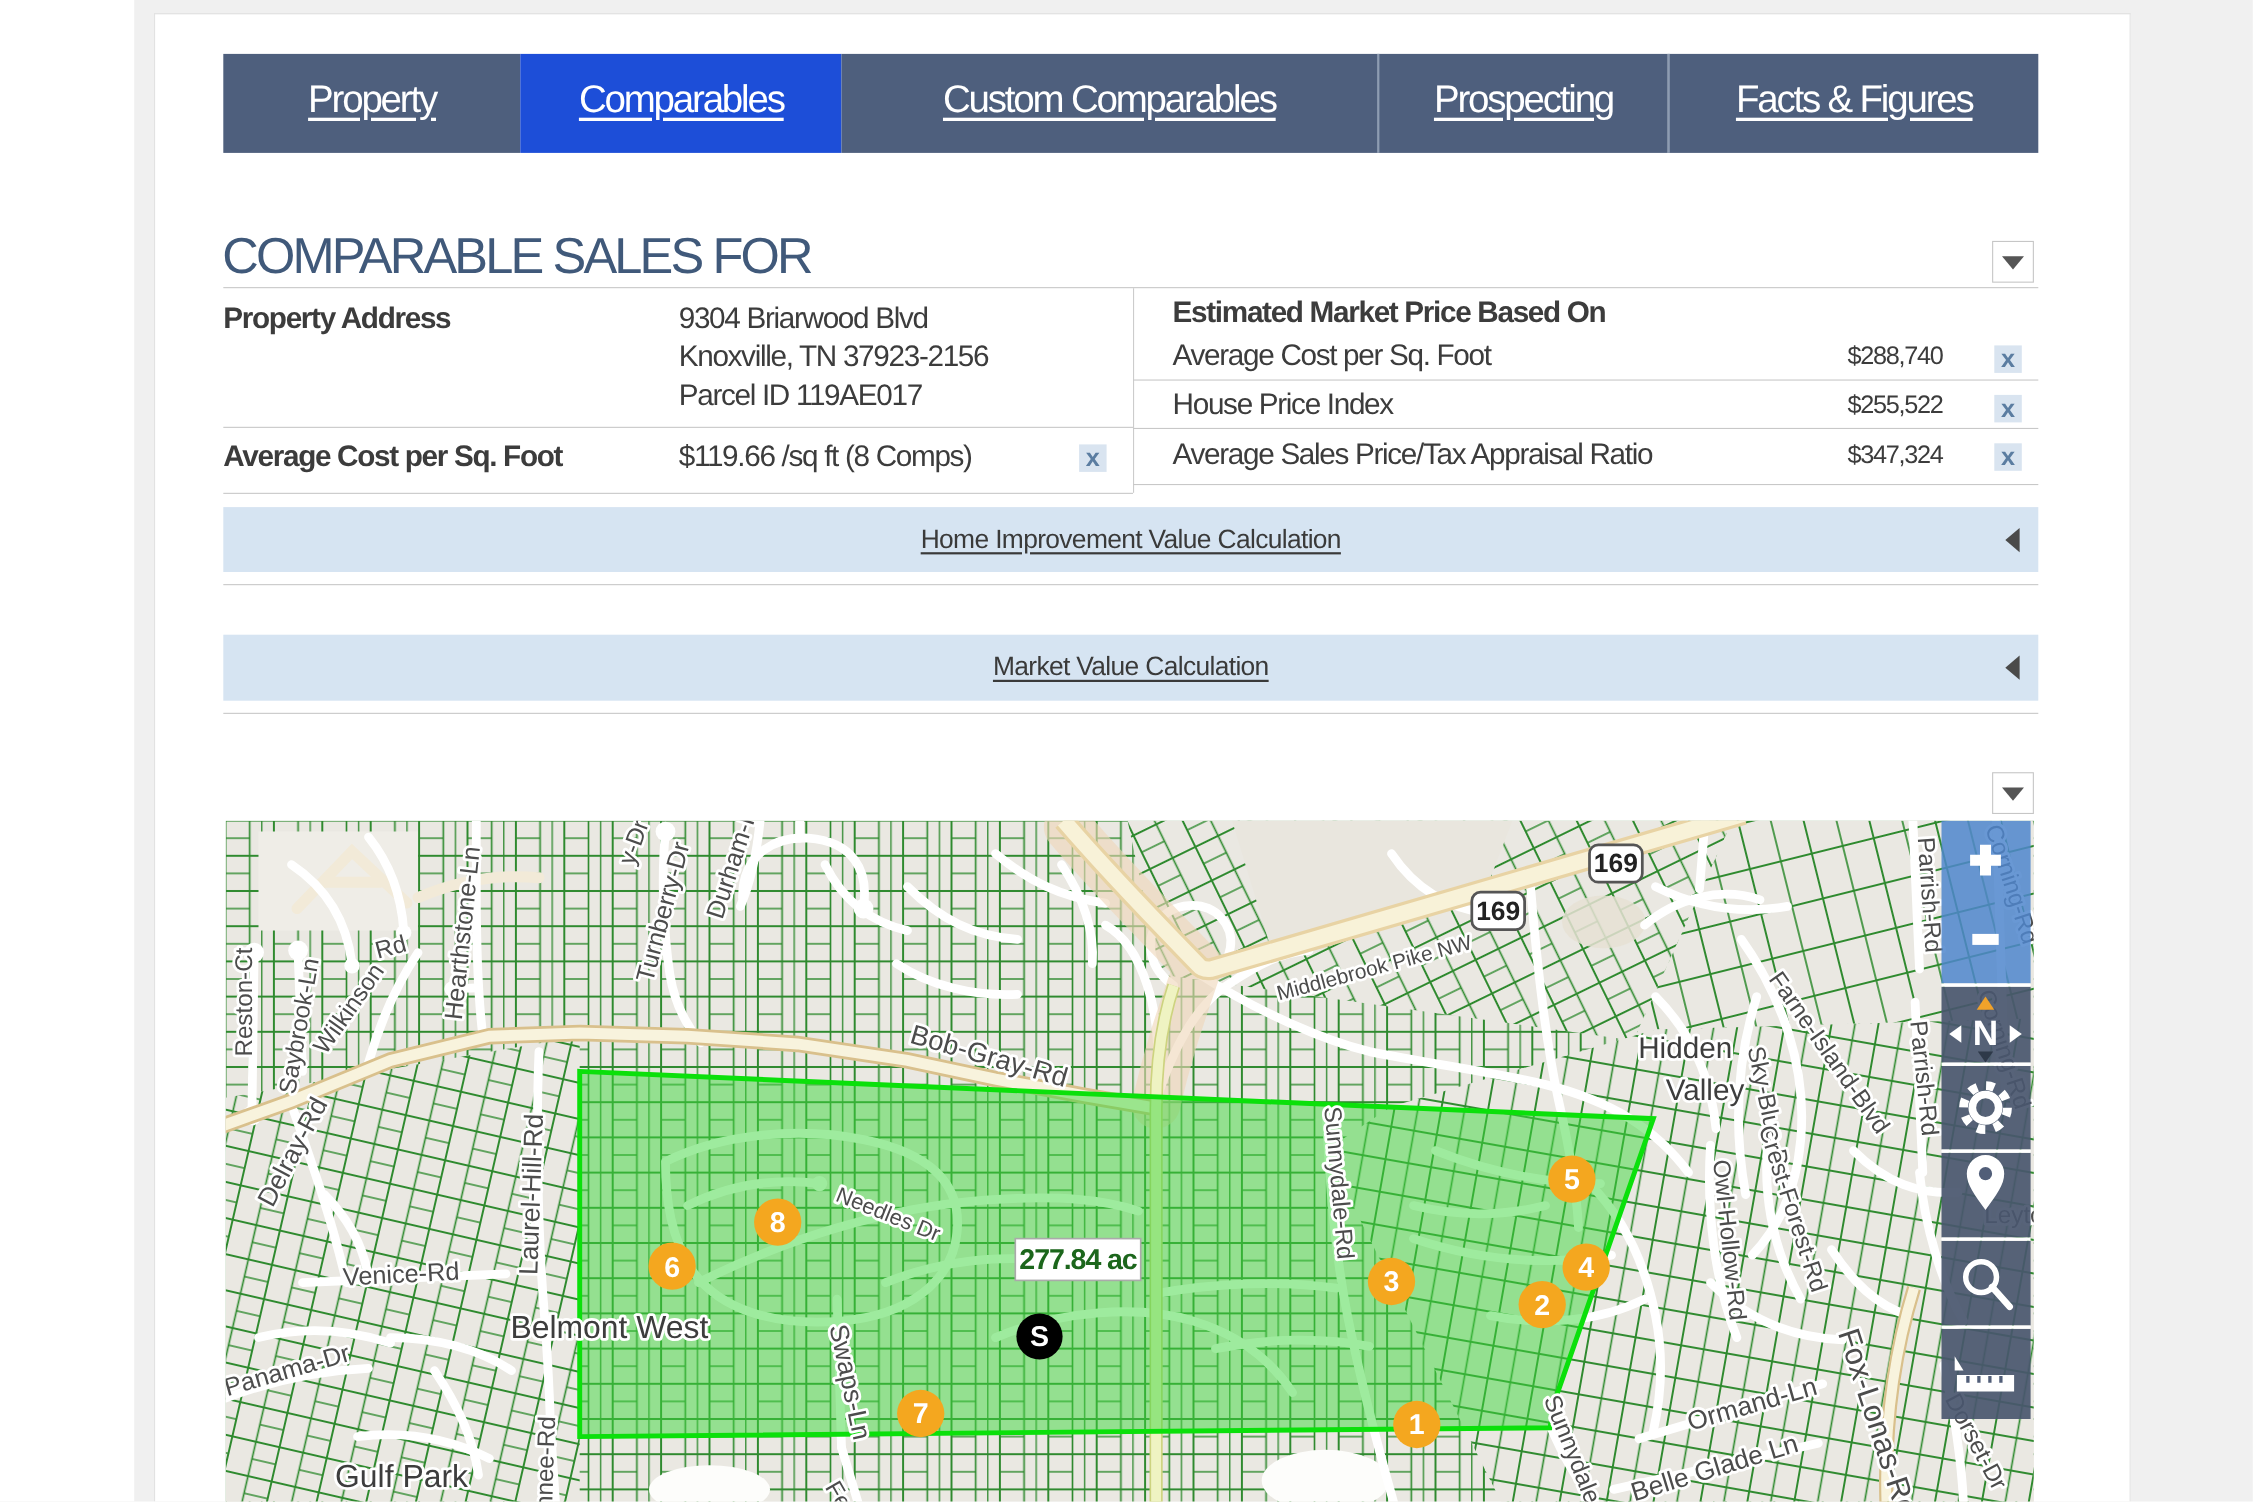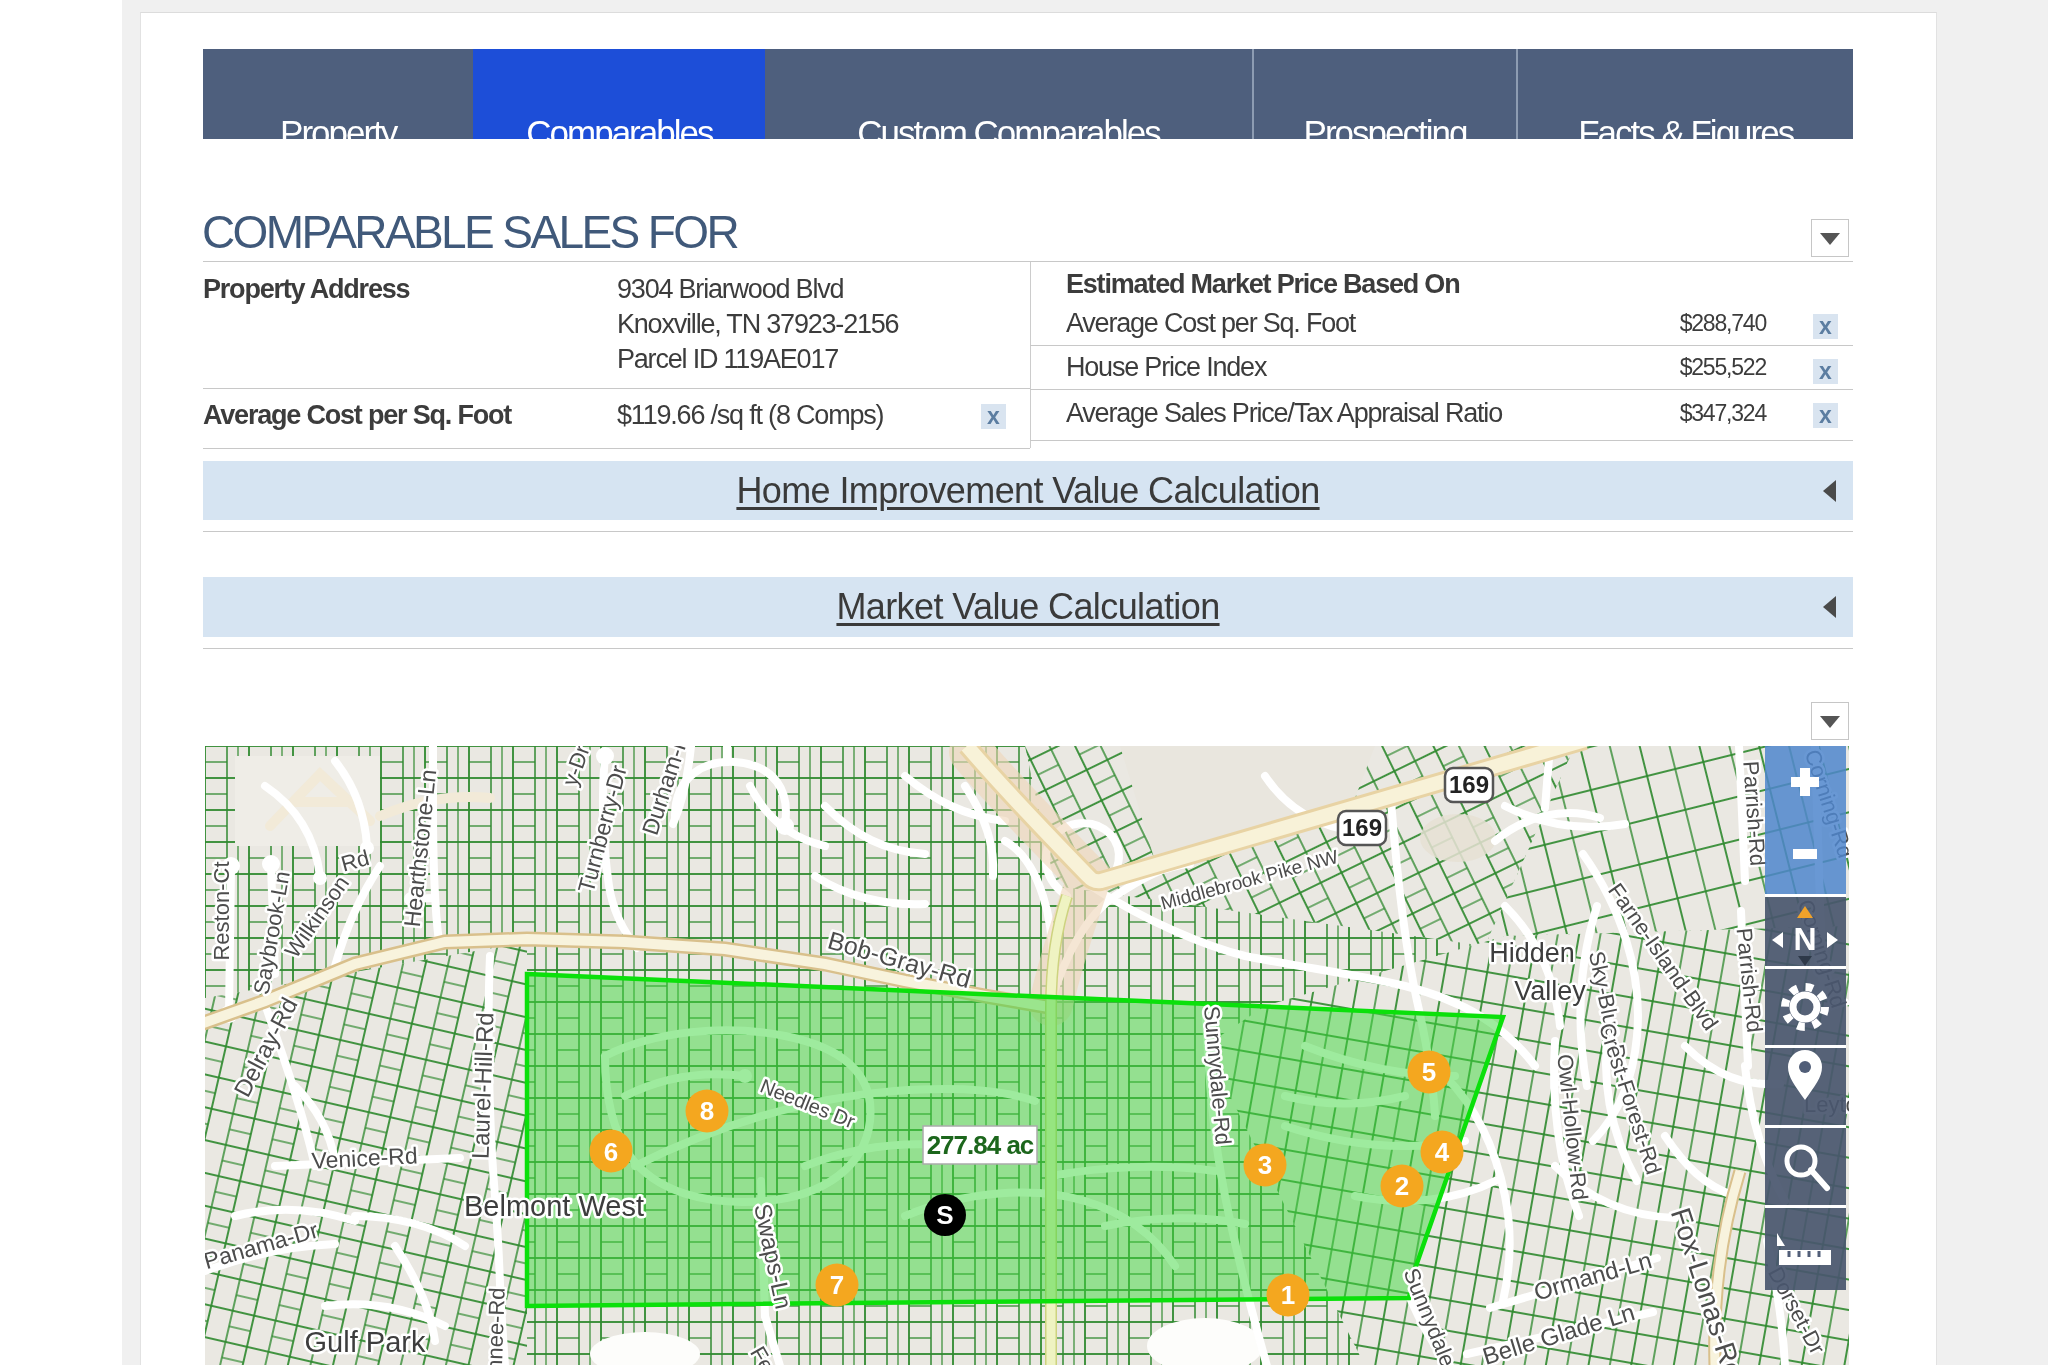--- a/index.html
+++ b/index.html
@@ -1,34 +1,34 @@
 <!DOCTYPE html>
 <html><head>
 <meta charset="utf-8">
 <style>
 html,body{margin:0;padding:0;}
 body{width:2048px;height:1365px;background:#f0f0f0;font-family:"Liberation Sans",sans-serif;position:relative;overflow:hidden;}
 #leftpanel{position:absolute;left:0;top:0;width:122px;height:1365px;background:#fff;}
 #card{position:absolute;left:140px;top:12px;width:1797px;height:1353px;background:#fff;border-top:1px solid #dcdcdc;border-left:1px solid #e2e2e2;border-right:1px solid #e2e2e2;box-sizing:border-box;}
 #tabs{position:absolute;left:62px;top:36px;width:1650px;height:90px;display:flex;}
 #tabs .tab{height:90px;background:#4e5f7d;text-align:center;box-sizing:border-box;}
-#tabs .tab a{color:#fff;font-size:35px;letter-spacing:-2px;line-height:84px;text-decoration:underline;text-underline-offset:5px;display:inline-block;margin-top:42px;}
+#tabs .tab a{color:#fff;font-size:35px;letter-spacing:-2px;line-height:84px;text-decoration:underline;text-underline-offset:5px;display:inline-block;}
 #tabs .tab.active{background:#1d4ed8;}
 #tabs .tab.sep{border-left:2px solid #8d9cb2;}
 h1{position:absolute;left:61px;top:194px;margin:0;font-size:46px;font-weight:normal;color:#40597a;letter-spacing:-2.6px;line-height:1.1;}
 .hline{position:absolute;background:#c8c8c8;height:1px;}
 .vline{position:absolute;background:#ccc;width:1px;}
 .caretbtn{position:absolute;width:38px;height:38px;background:#fff;border:1px solid #c6c6c6;box-sizing:border-box;}
 .caretbtn .tri{position:absolute;left:8px;top:13px;width:0;height:0;border-left:10px solid transparent;border-right:10px solid transparent;border-top:12px solid #555;}
 .lbl{position:absolute;font-size:27px;font-weight:bold;color:#3c3c3c;letter-spacing:-1.2px;line-height:35px;}
 .val{position:absolute;font-size:27px;color:#3c3c3c;letter-spacing:-1.2px;line-height:35px;}
 .valr{position:absolute;font-size:23px;color:#3c3c3c;letter-spacing:-1.2px;line-height:35px;text-align:right;}
 .xbtn{position:absolute;width:25px;height:25px;background:#d9e4f0;color:#5b7da1;font-size:23px;font-weight:bold;text-align:center;line-height:24px;}
 .bluebar{position:absolute;left:62px;width:1650px;background:#d6e4f2;text-align:center;}
-.bluebar a{color:#3a3a3a;font-size:36px;letter-spacing:-0.6px;text-decoration:underline;text-underline-offset:4px;}
+.bluebar a{color:#3a3a3a;font-size:24px;letter-spacing:-0.6px;text-decoration:underline;text-underline-offset:4px;}
 .bluebar .ltri{position:absolute;right:17px;top:50%;margin-top:-11px;width:0;height:0;border-top:11px solid transparent;border-bottom:11px solid transparent;border-right:13px solid #4a4a4a;}
 #map{position:absolute;left:64px;top:733px;width:1644px;height:620px;overflow:hidden;}
 </style>
 </head>
 <body>
 <div id="leftpanel"></div>
 <div id="card">
   <div id="tabs">
     <div class="tab" style="width:278px;"><a>Property</a></div>
     <div class="tab active" style="width:300px;"><a>Comparables</a></div>

